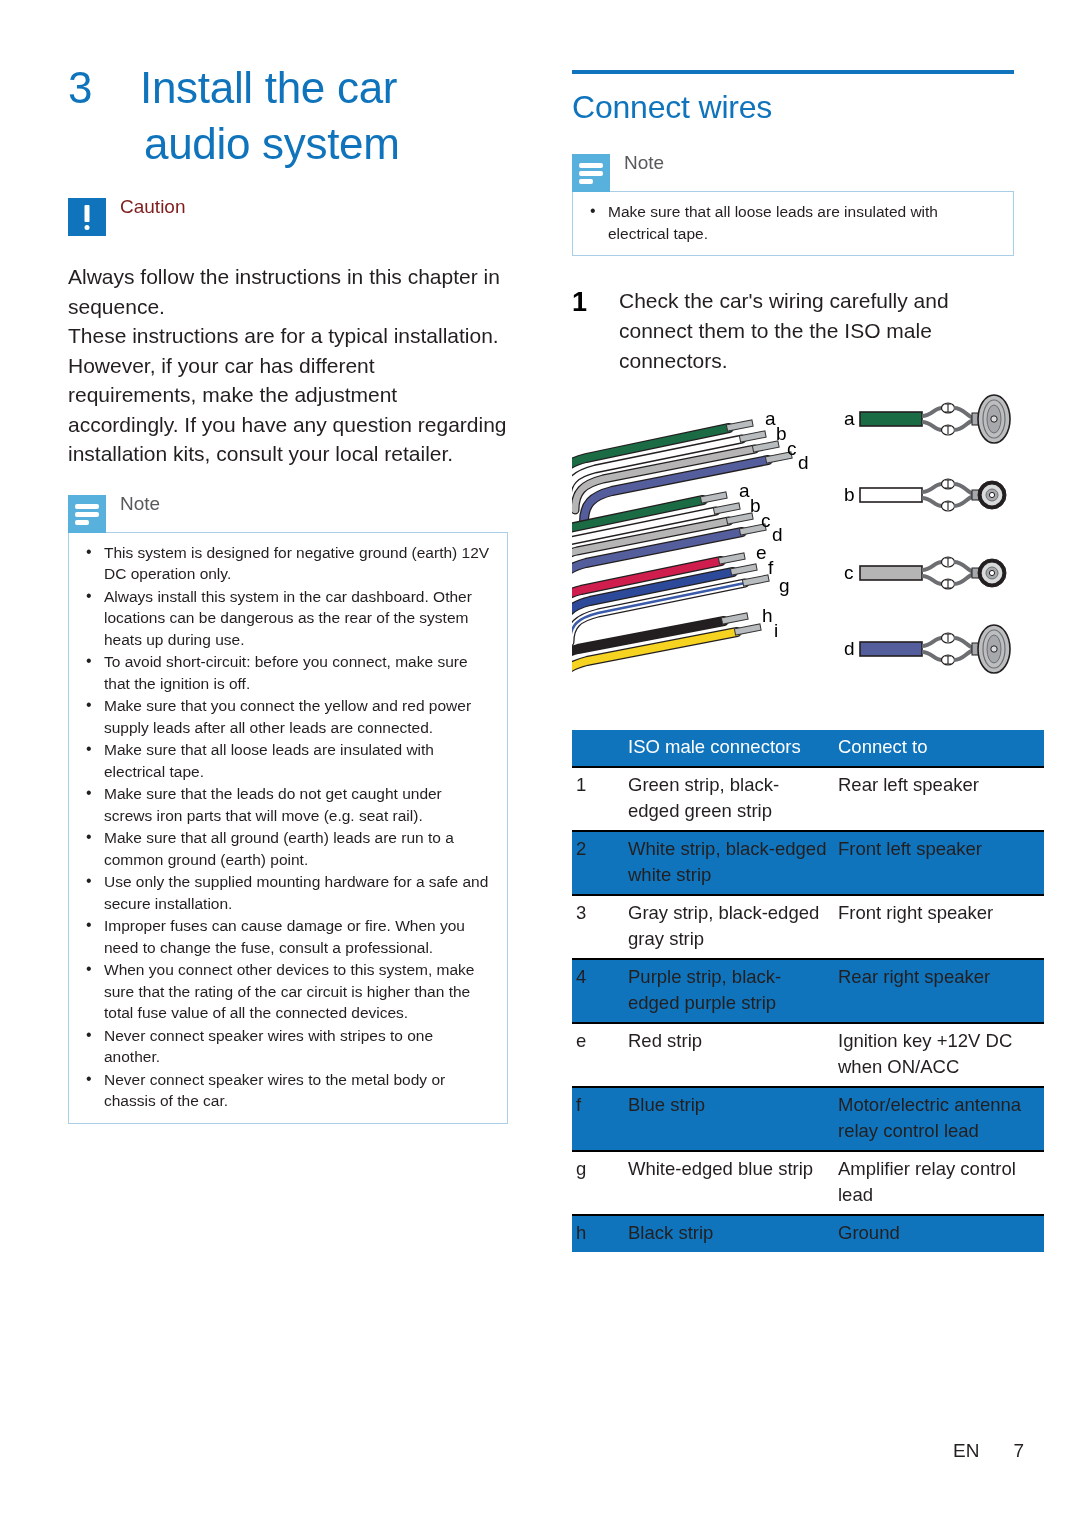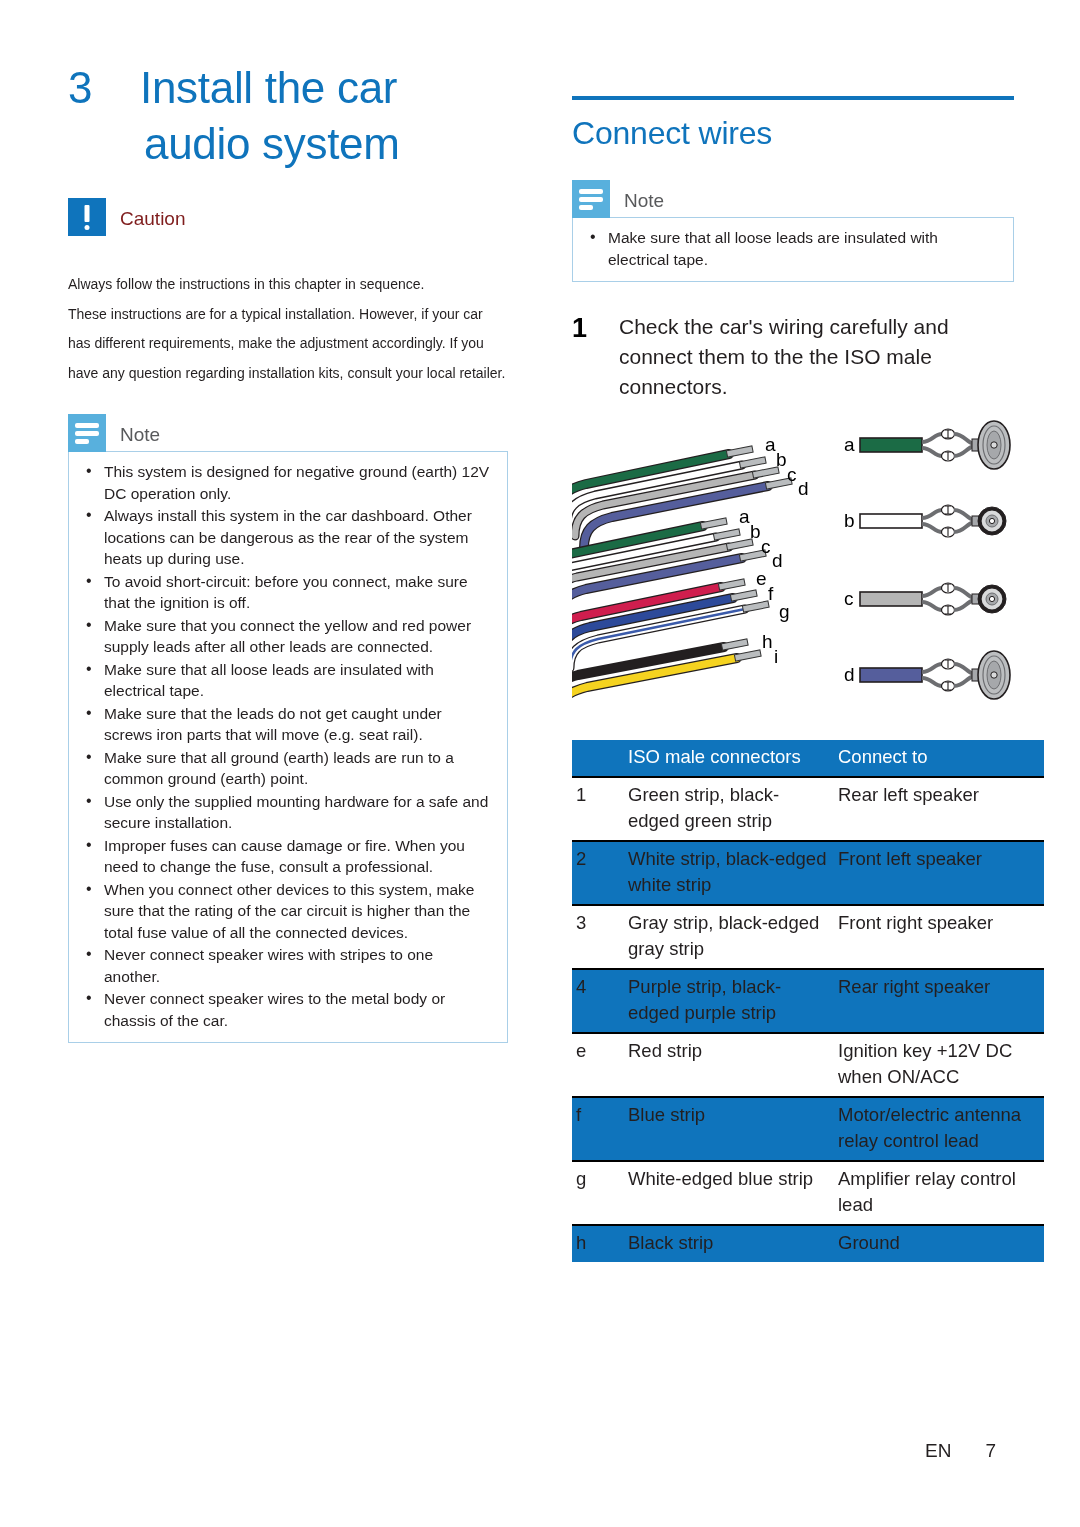--- a/index.html
+++ b/index.html
@@ -8,21 +8,21 @@
     background:#ffffff;
     font-family:"Liberation Sans", sans-serif;
     color:#231f20;
     position:relative;
     overflow:hidden;
   }
   .page{position:absolute;inset:0;}
 
   
   .col-left{position:absolute;left:68px;top:60px;width:440px;}
-  .col-right{position:absolute;left:572px;top:96px;width:442px;}
+  .col-right{position:absolute;left:572px;top:70px;width:442px;}
 
   
   .chapter{display:flex;align-items:flex-start;color:#0f74bc;}
   .chapter-num{
     font-size:44px;line-height:56px;font-weight:400;
     width:72px;flex:0 0 72px;
   }
   .chapter-title{
     font-size:44px;line-height:56px;font-weight:400;
     letter-spacing:-.3px;
@@ -51,78 +51,78 @@
   .bang-dot{
     position:absolute;left:50%;top:27px;transform:translateX(-50%);
     width:5px;height:5px;background:#fff;border-radius:50%;
   }
   .nbar{position:absolute;height:5px;background:#fff;border-radius:2px;left:7px;}
   .nbar.b1{top:9px;width:24px;}
   .nbar.b2{top:17px;width:24px;}
   .nbar.b3{top:25px;width:14px;}
   .callout-label{
     font-size:19px;color:#58595b;margin-left:14px;line-height:26px;
-    padding-bottom:4px;
+    padding-bottom:16px;
   }
   .callout-label.caution{color:#7f1d1d;}
   .callout-body{
     border:1px solid #a9cfe8;
     padding:9px 14px 10px 14px;
     margin-top:-1px;
   }
   ul.clist{list-style:none;margin:0;padding:0;}
   ul.clist li{
     position:relative;padding-left:21px;
     font-size:15.5px;line-height:21.5px;margin:0 0 1px 0;
     color:#231f20;
   }
   ul.clist li:before{
     content:"\2022";position:absolute;left:3px;top:-1px;font-size:16px;
   }
   .callout-body.caution-body li{font-size:16.5px;line-height:24px;}
 
   
   .para{
-    font-size:14px;line-height:29.5px;margin-top:34px;color:#231f20;
+    font-size:21px;line-height:29.5px;margin-top:26px;color:#231f20;
   }
   .para p{margin:0;}
 
   
   .step{display:flex;margin-top:30px;}
   .step-num{
     flex:0 0 47px;font-size:27px;line-height:33px;font-weight:bold;color:#000;
   }
   .step-text{font-size:21px;line-height:30px;}
 
   
   .diagram{margin-top:16px;width:442px;height:300px;position:relative;}
   .diagram svg{display:block;}
 
   
   .wtable{
-    margin-top:22px;width:442px;border-collapse:collapse;
+    margin-top:38px;width:442px;border-collapse:collapse;
     table-layout:fixed;
   }
   .wtable td,.wtable th{
     vertical-align:top;padding:4px 6px 6px 4px;
     font-size:18.5px;line-height:26px;font-weight:400;text-align:left;
   }
   .wtable th{color:#ffffff;}
   .wtable tr.hdr{background:#0f74bc;}
   .wtable tr.alt{background:#0f74bc;}
   .wtable tr{border-top:2px solid #000;}
   .wtable tr.hdr{border-top:none;}
   .col-idx{width:42px;}
   .col-iso{width:200px;}
   .col-conn{width:200px;}
 
   
   .footer{
     position:absolute;left:0;top:1440px;width:1080px;
-    text-align:right;padding-right:84px;box-sizing:border-box;
+    text-align:right;padding-right:56px;box-sizing:border-box;
     font-size:19px;color:#231f20;
   }
   .footer .en{margin-right:34px;}
 </style>
 </head>
 <body>
 
 <div class="page">
 
   <div class="col-left">

